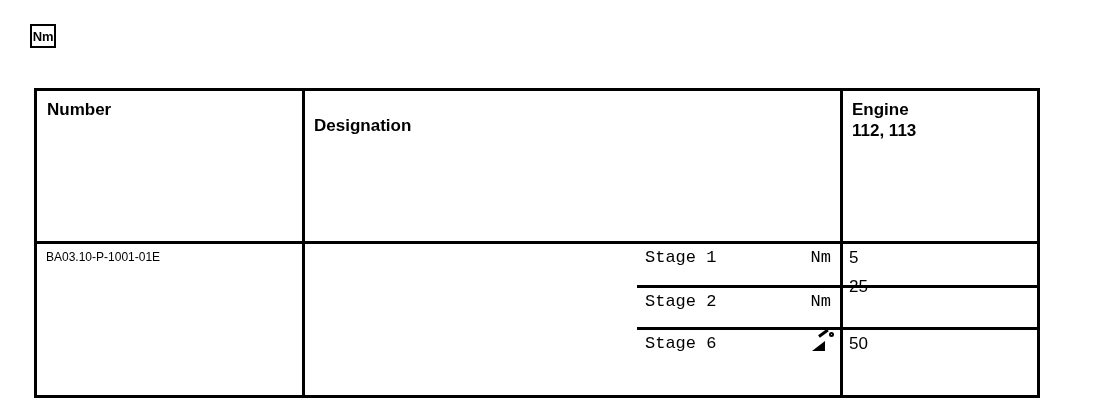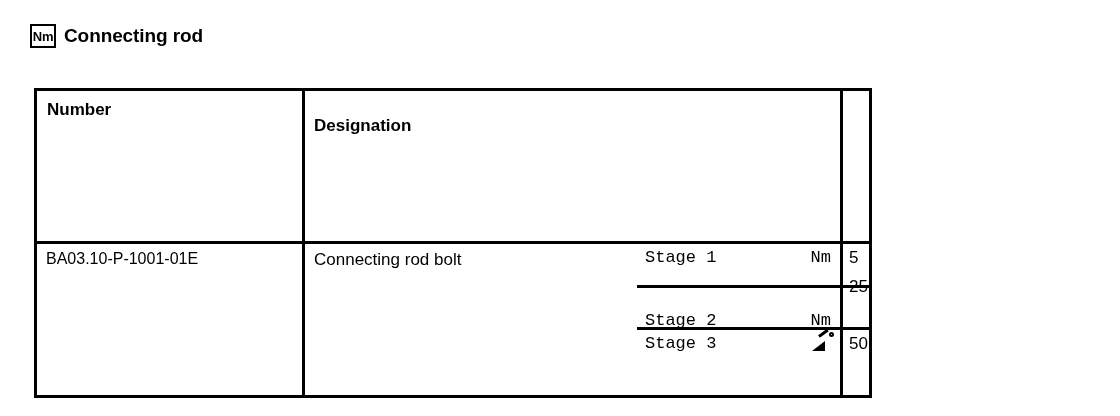--- a/index.html
+++ b/index.html
@@ -44,21 +44,21 @@
     font-weight: bold;
     letter-spacing: -0.1px;
     white-space: nowrap;
   }
 
   
   #spec-table {
     position: absolute;
     left: 34px;
     top: 88px;
-    width: 838px;
+    width: 1006px;
     height: 310px;
     box-sizing: border-box;
     border: 3px solid #000;
   }
 
   
   .vline {
     position: absolute;
     top: 0;
     bottom: 0;
@@ -88,21 +88,21 @@
   #hdr-number      { left: 10px;  top: 8px; }
   #hdr-designation { left: 277px; top: 24px; }
   #hdr-engine      { left: 815px; top: 8px; }
   #hdr-engine div  { white-space: nowrap; }
 
   
   #cell-number {
     position: absolute;
     left: 9px;
     top: 159px;
-    font-size: 16px;
+    font-size: 12px;
     white-space: nowrap;
   }
   #cell-designation {
     position: absolute;
     left: 277px;
     top: 159px;
     font-size: 17px;
     white-space: nowrap;
   }
 
@@ -111,21 +111,21 @@
     position: absolute;
     left: 608px;
     width: 195px;
     height: 42px;
     display: flex;
     align-items: flex-start;
     justify-content: space-between;
     font-family: Liberation Mono, monospace;
   }
   #stage-row-0 { top: 153px; }
-  #stage-row-1 { top: 197px; align-items: flex-end; }
+  #stage-row-1 { top: 197px; }
   #stage-row-2 { top: 239px; }
 
   .stage-label {
     font-size: 17px;
     white-space: nowrap;
     padding-top: 4px;
   }
   .stage-unit {
     font-size: 17px;
     white-space: nowrap;
@@ -183,52 +183,54 @@
   }
   #value-cell-0 { top: 157px; }
   #value-cell-1 { top: 186px; }
   #value-cell-2 { top: 243px; }
 </style>
 </head>
 <body>
 
 <div id="title-block">
   <div id="nm-badge">Nm</div>
-  <div id="title-text">Connecting rod</div>
 </div>
 
 <div id="spec-table">
 
   <div class="vline" id="vline-number"></div>
   <div class="vline" id="vline-value"></div>
 
   <div class="hline" id="hline-header"></div>
   <div class="hline" id="hline-s1"></div>
   <div class="hline" id="hline-s2"></div>
 
   <div class="hdr" id="hdr-number">Number</div>
   <div class="hdr" id="hdr-designation">Designation</div>
+  <div class="hdr" id="hdr-engine">
+    <div>Engine</div>
+    <div>112, 113</div>
+  </div>
 
   <div id="cell-number">BA03.10-P-1001-01E</div>
-  <div id="cell-designation">Connecting rod bolt</div>
 
   <div class="stage-row" id="stage-row-0">
     <span class="stage-label">Stage 1</span>
     <span class="stage-unit">Nm</span>
   </div>
   <div class="value-cell" id="value-cell-0">5</div>
 
   <div class="stage-row" id="stage-row-1">
     <span class="stage-label">Stage 2</span>
     <span class="stage-unit">Nm</span>
   </div>
   <div class="value-cell" id="value-cell-1">25</div>
 
   <div class="stage-row" id="stage-row-2">
-    <span class="stage-label">Stage 3</span>
+    <span class="stage-label">Stage 6</span>
     <span class="stage-unit angle">
       <span class="angle-icon">
         <span class="wrench"></span>
         <span class="handle"></span>
         <span class="deg"></span>
       </span>
     </span>
   </div>
   <div class="value-cell" id="value-cell-2">50</div>
 

